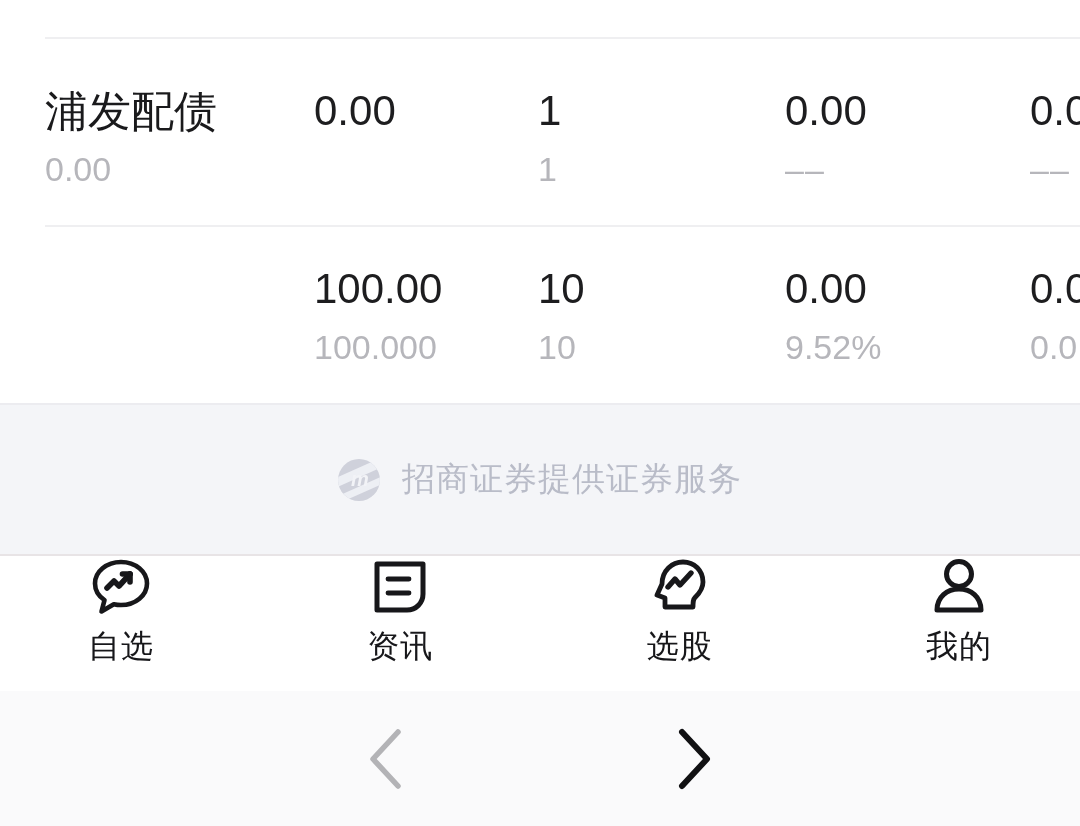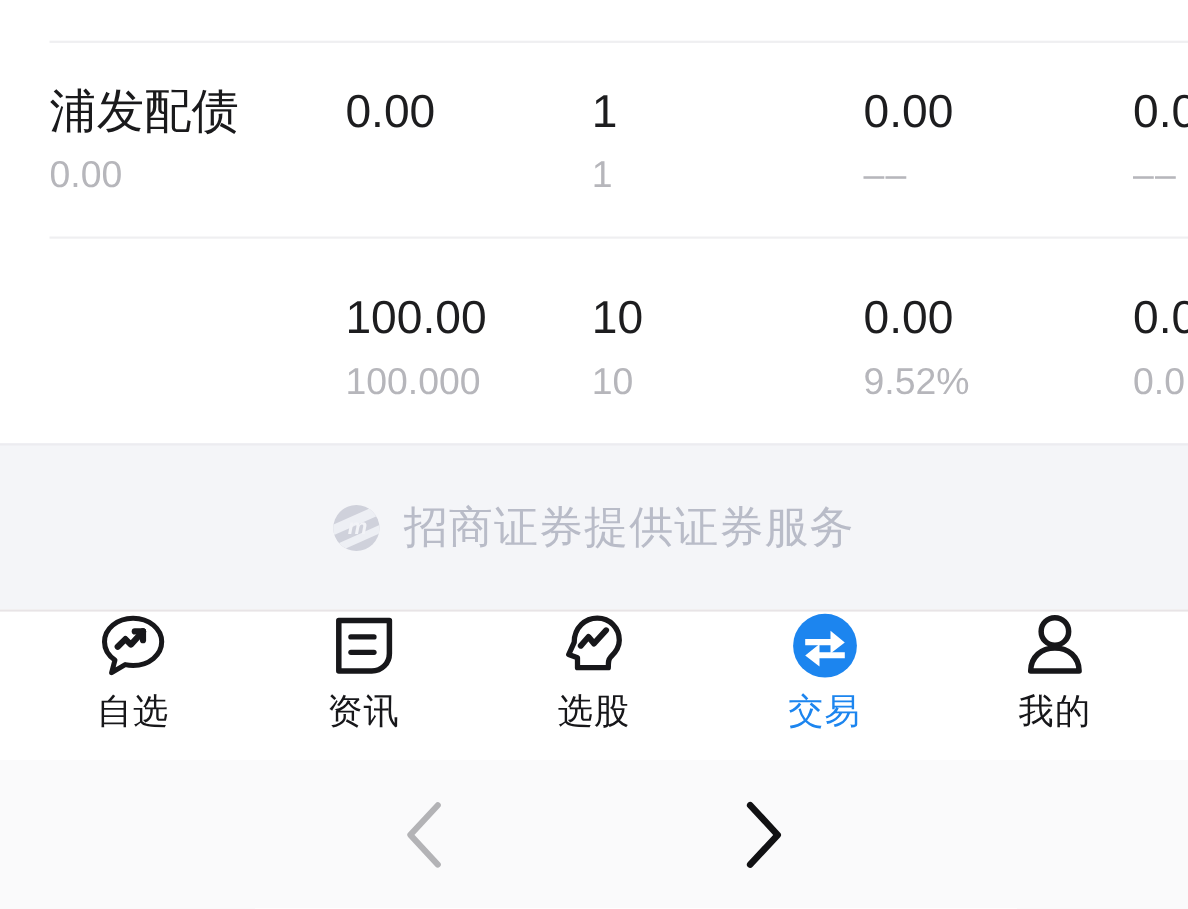--- a/index.html
+++ b/index.html
@@ -39,21 +39,21 @@
     height: 2px;
     background: #efeff1;
   }
   .pos-row {
     position: absolute;
     left: 0;
     right: 0;
     height: 183px;
     padding: 0;
   }
-  .pos-row.r0 { top: 34px; }
+  .pos-row.r0 { top: 44px; }
   .pos-row.r1 { top: 222px; }
   .pos-row .row-rule {
     position: absolute;
     left: 45px;
     right: 0;
     bottom: 0;
     height: 2px;
     background: #efeff1;
   }
   .cells {
@@ -148,21 +148,21 @@
     align-items: center;
     justify-content: center;
     font-size: 20px;
     color: #f2f3f7;
     font-style: italic;
     font-weight: 700;
     letter-spacing: -2px;
     z-index: 2;
   }
   .broker-text {
-    font-size: 40px;
+    font-size: 33px;
     color: #b9bcc8;
     letter-spacing: 1px;
   }
 
   
   .tabbar {
     position: relative;
     height: 137px;
     background: #ffffff;
     border-top: 2px solid #e8e4e6;
@@ -309,30 +309,20 @@
     <div class="tab">
       <div class="ticon">
         <svg width="62" height="60" viewBox="0 0 62 60">
           <path d="M44 50 L16 50 L16 41 L8 38 L13 27 C13 13.5 23 5 34 5 C45.5 5 54 13.8 54 25 C54 33 49 37.5 46 40.5 C44 42.5 44 45 44 50 Z" fill="none" stroke="#17171a" stroke-width="4.8" stroke-linejoin="round" stroke-linecap="round"></path>
           <polyline points="19,30 26,22 31,28 42,16" fill="none" stroke="#17171a" stroke-width="5.4" stroke-linecap="round" stroke-linejoin="round"></polyline>
         </svg>
       </div>
       <div class="tlabel">选股</div>
     </div>
 
-    <div class="tab active">
-      <div class="ticon">
-        <svg width="62" height="62" viewBox="0 0 62 62">
-          <circle cx="31" cy="31" r="29" fill="#1c85ef"></circle>
-          <path d="M13 25 H36 V17.5 L49 28 L36 38 V30.5 H13 Z" fill="#ffffff"></path>
-          <path d="M49 37 H26 V29.5 L13 40 L26 50 V42.5 H49 Z" fill="#ffffff"></path>
-        </svg>
-      </div>
-      <div class="tlabel">交易</div>
-    </div>
 
     <div class="tab">
       <div class="ticon">
         <svg width="58" height="60" viewBox="0 0 58 60">
           <circle cx="29" cy="17" r="12.5" fill="none" stroke="#17171a" stroke-width="5"></circle>
           <path d="M7 53 C7 40 17 32 29 32 C41 32 51 40 51 53 Z" fill="none" stroke="#17171a" stroke-width="5" stroke-linejoin="round"></path>
         </svg>
       </div>
       <div class="tlabel">我的</div>
     </div>

